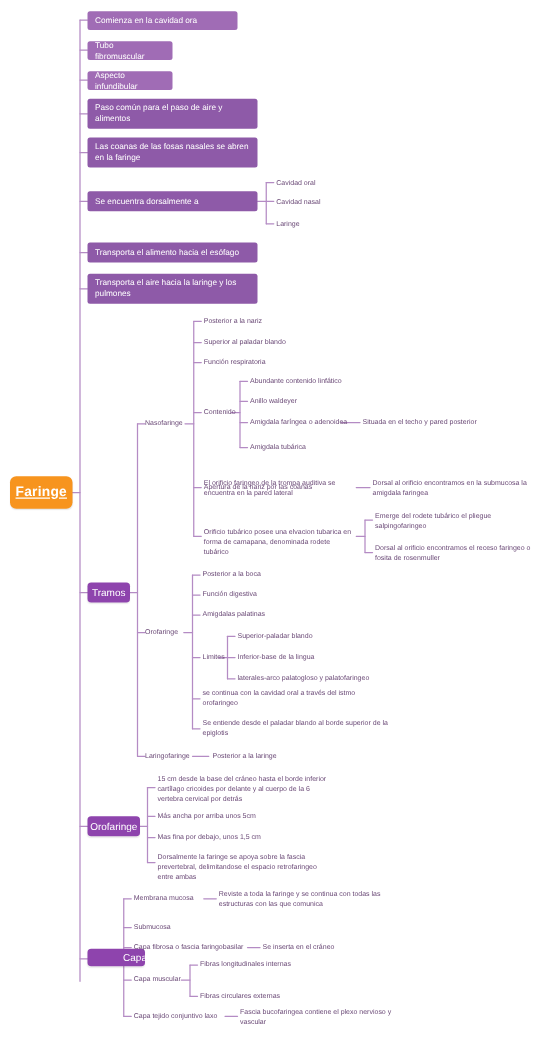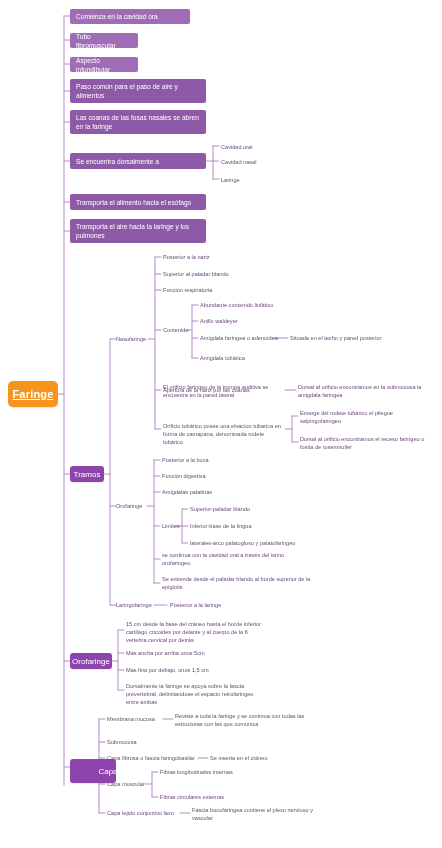--- a/index.html
+++ b/index.html
@@ -229,21 +229,21 @@
   <div class="leaf" style="left:170px;top:601px;width:120px;">Posterior a la laringe</div>
 
   <div class="node cat" style="left:70px;top:653px;width:42px;height:16px;">
     <span>Orofaringe</span>
   </div>
   <div class="leaf" style="left:126px;top:620px;width:135px;">15 cm desde la base del cráneo hasta el borde inferior cartílago cricoides por delante y al cuerpo de la 6 vertebra cervical por detrás</div>
   <div class="leaf" style="left:126px;top:649px;width:135px;">Más ancha por arriba unos 5cm</div>
   <div class="leaf" style="left:126px;top:666px;width:135px;">Mas fina por debajo, unos 1,5 cm</div>
   <div class="leaf" style="left:126px;top:682px;width:135px;">Dorsalmente la faringe se apoya sobre la fascia prevertebral, delimitandose el espacio retrofaringeo entre ambas</div>
 
-  <div class="node cat" style="left:70px;top:759px;width:28px;height:24px;padding-left:40px;">
+  <div class="node cat" style="left:70px;top:759px;width:28px;height:14px;padding-left:40px;">
     <span>Capas</span>
   </div>
 
   <div class="leaf" style="left:107px;top:715px;width:58px;">Membrana mucosa</div>
   <div class="leaf" style="left:175px;top:712px;width:140px;">Reviste a toda la faringe y se continua con todas las estructuras con las que comunica</div>
 
   <div class="leaf" style="left:107px;top:738px;width:110px;">Submucosa</div>
 
   <div class="leaf" style="left:107px;top:754px;width:95px;">Capa fibrosa o fascia faringobasilar</div>
   <div class="leaf" style="left:210px;top:754px;width:120px;">Se inserta en el cráneo</div>

